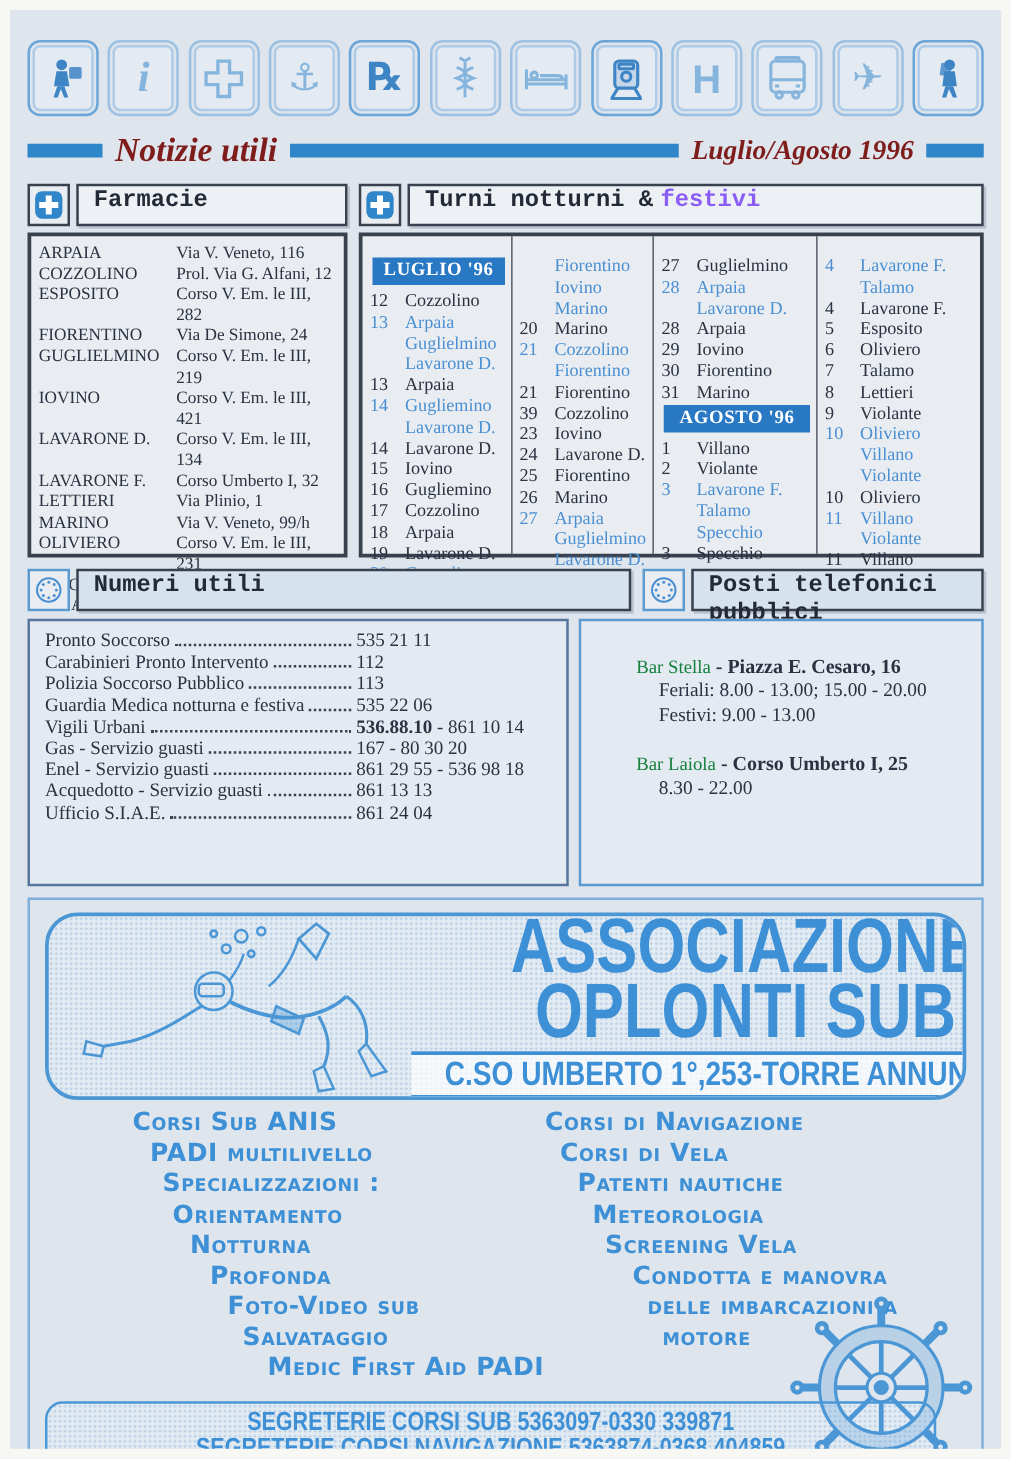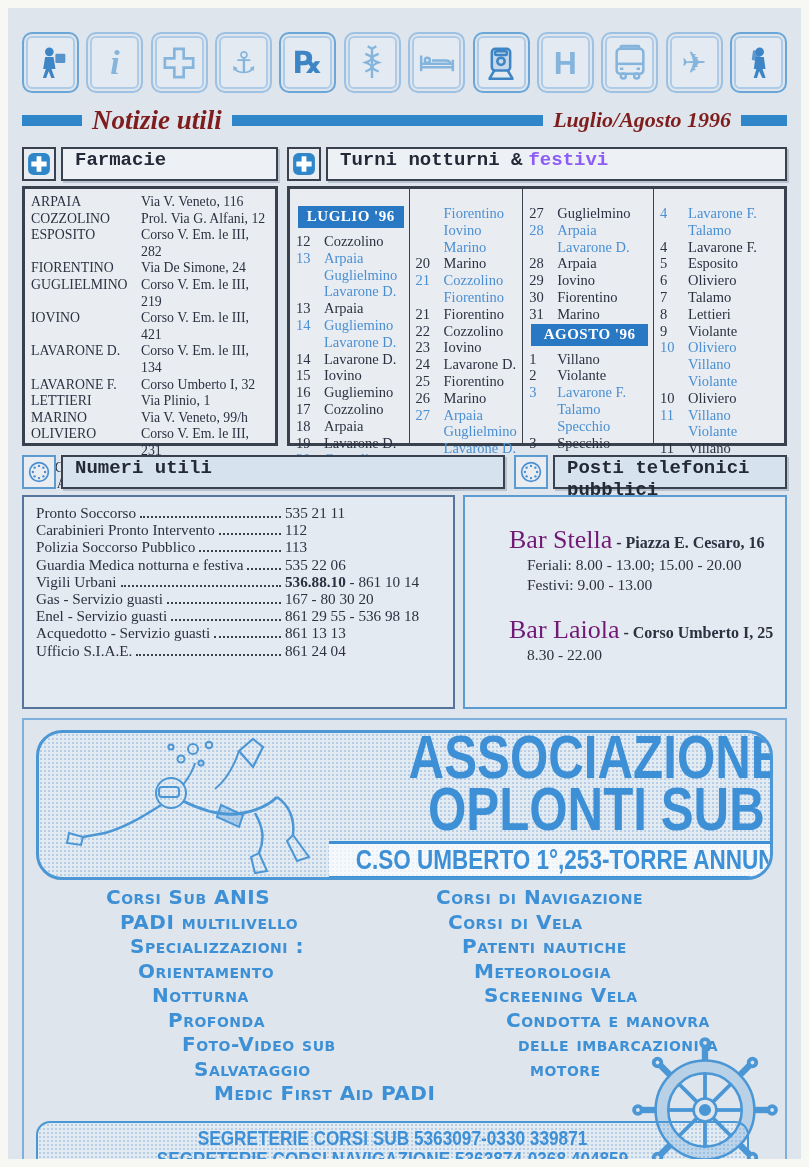--- a/index.html
+++ b/index.html
@@ -59,21 +59,21 @@
   .cal-entry{display:grid;grid-template-columns:24px 1fr;column-gap:4px;
     font-size:14.5px;line-height:16.8px;}
   .cal-entry.festivo{color:#4a8fd2;}
   
   .boxes2{display:flex;gap:8px;margin-top:6px;height:214px;}
   .num-box{width:433px;border:2px solid #56749c;background:#e4eaf1;padding:7px 10px 0 12px;}
   .num-row{display:flex;align-items:baseline;font-size:15.2px;line-height:17.2px;white-space:nowrap;}
   .num-leader{flex:1;border-bottom:2px dotted #39404e;margin:0 4px 3px 4px;min-width:12px;}
   .num-value{flex:none;width:158px;}
   .posti-box{flex:1;border:2px solid #5b9bd0;background:#e4eaf1;padding:28px 0 0 44px;}
-  .posti-name{color:#701a75;font-size:26px;}
+  .posti-name{color:#15803d;font-size:15px;}
   .posti-addr{font-size:16px;font-weight:600;}
   .posti-detail{font-size:15.5px;margin-left:18px;line-height:20px;}
   .posti-entry + .posti-entry{margin-top:20px;}
   
   .ad{margin-top:9px;height:470px;border:2px solid #7fb0dc;background:#dee5ec;
     position:relative;padding:10px 12px;}
   .halftone{background-color:#e2eaf2;
     background-image:radial-gradient(#b7cee6 1px, rgba(0,0,0,0) 1px);
     background-size:4px 4px;}
   .ad-banner{border:3px solid #4b97d6;border-radius:26px;height:150px;
@@ -393,21 +393,21 @@
               <div>Fiorentino</div>
             </div>
           </div>
           <div class="cal-entry">
             <span class="cal-day">21</span>
             <div class="cal-names">
               <div>Fiorentino</div>
             </div>
           </div>
           <div class="cal-entry">
-            <span class="cal-day">22</span>
+            <span class="cal-day">39</span>
             <div class="cal-names">
               <div>Cozzolino</div>
             </div>
           </div>
           <div class="cal-entry">
             <span class="cal-day">23</span>
             <div class="cal-names">
               <div>Iovino</div>
             </div>
           </div>

